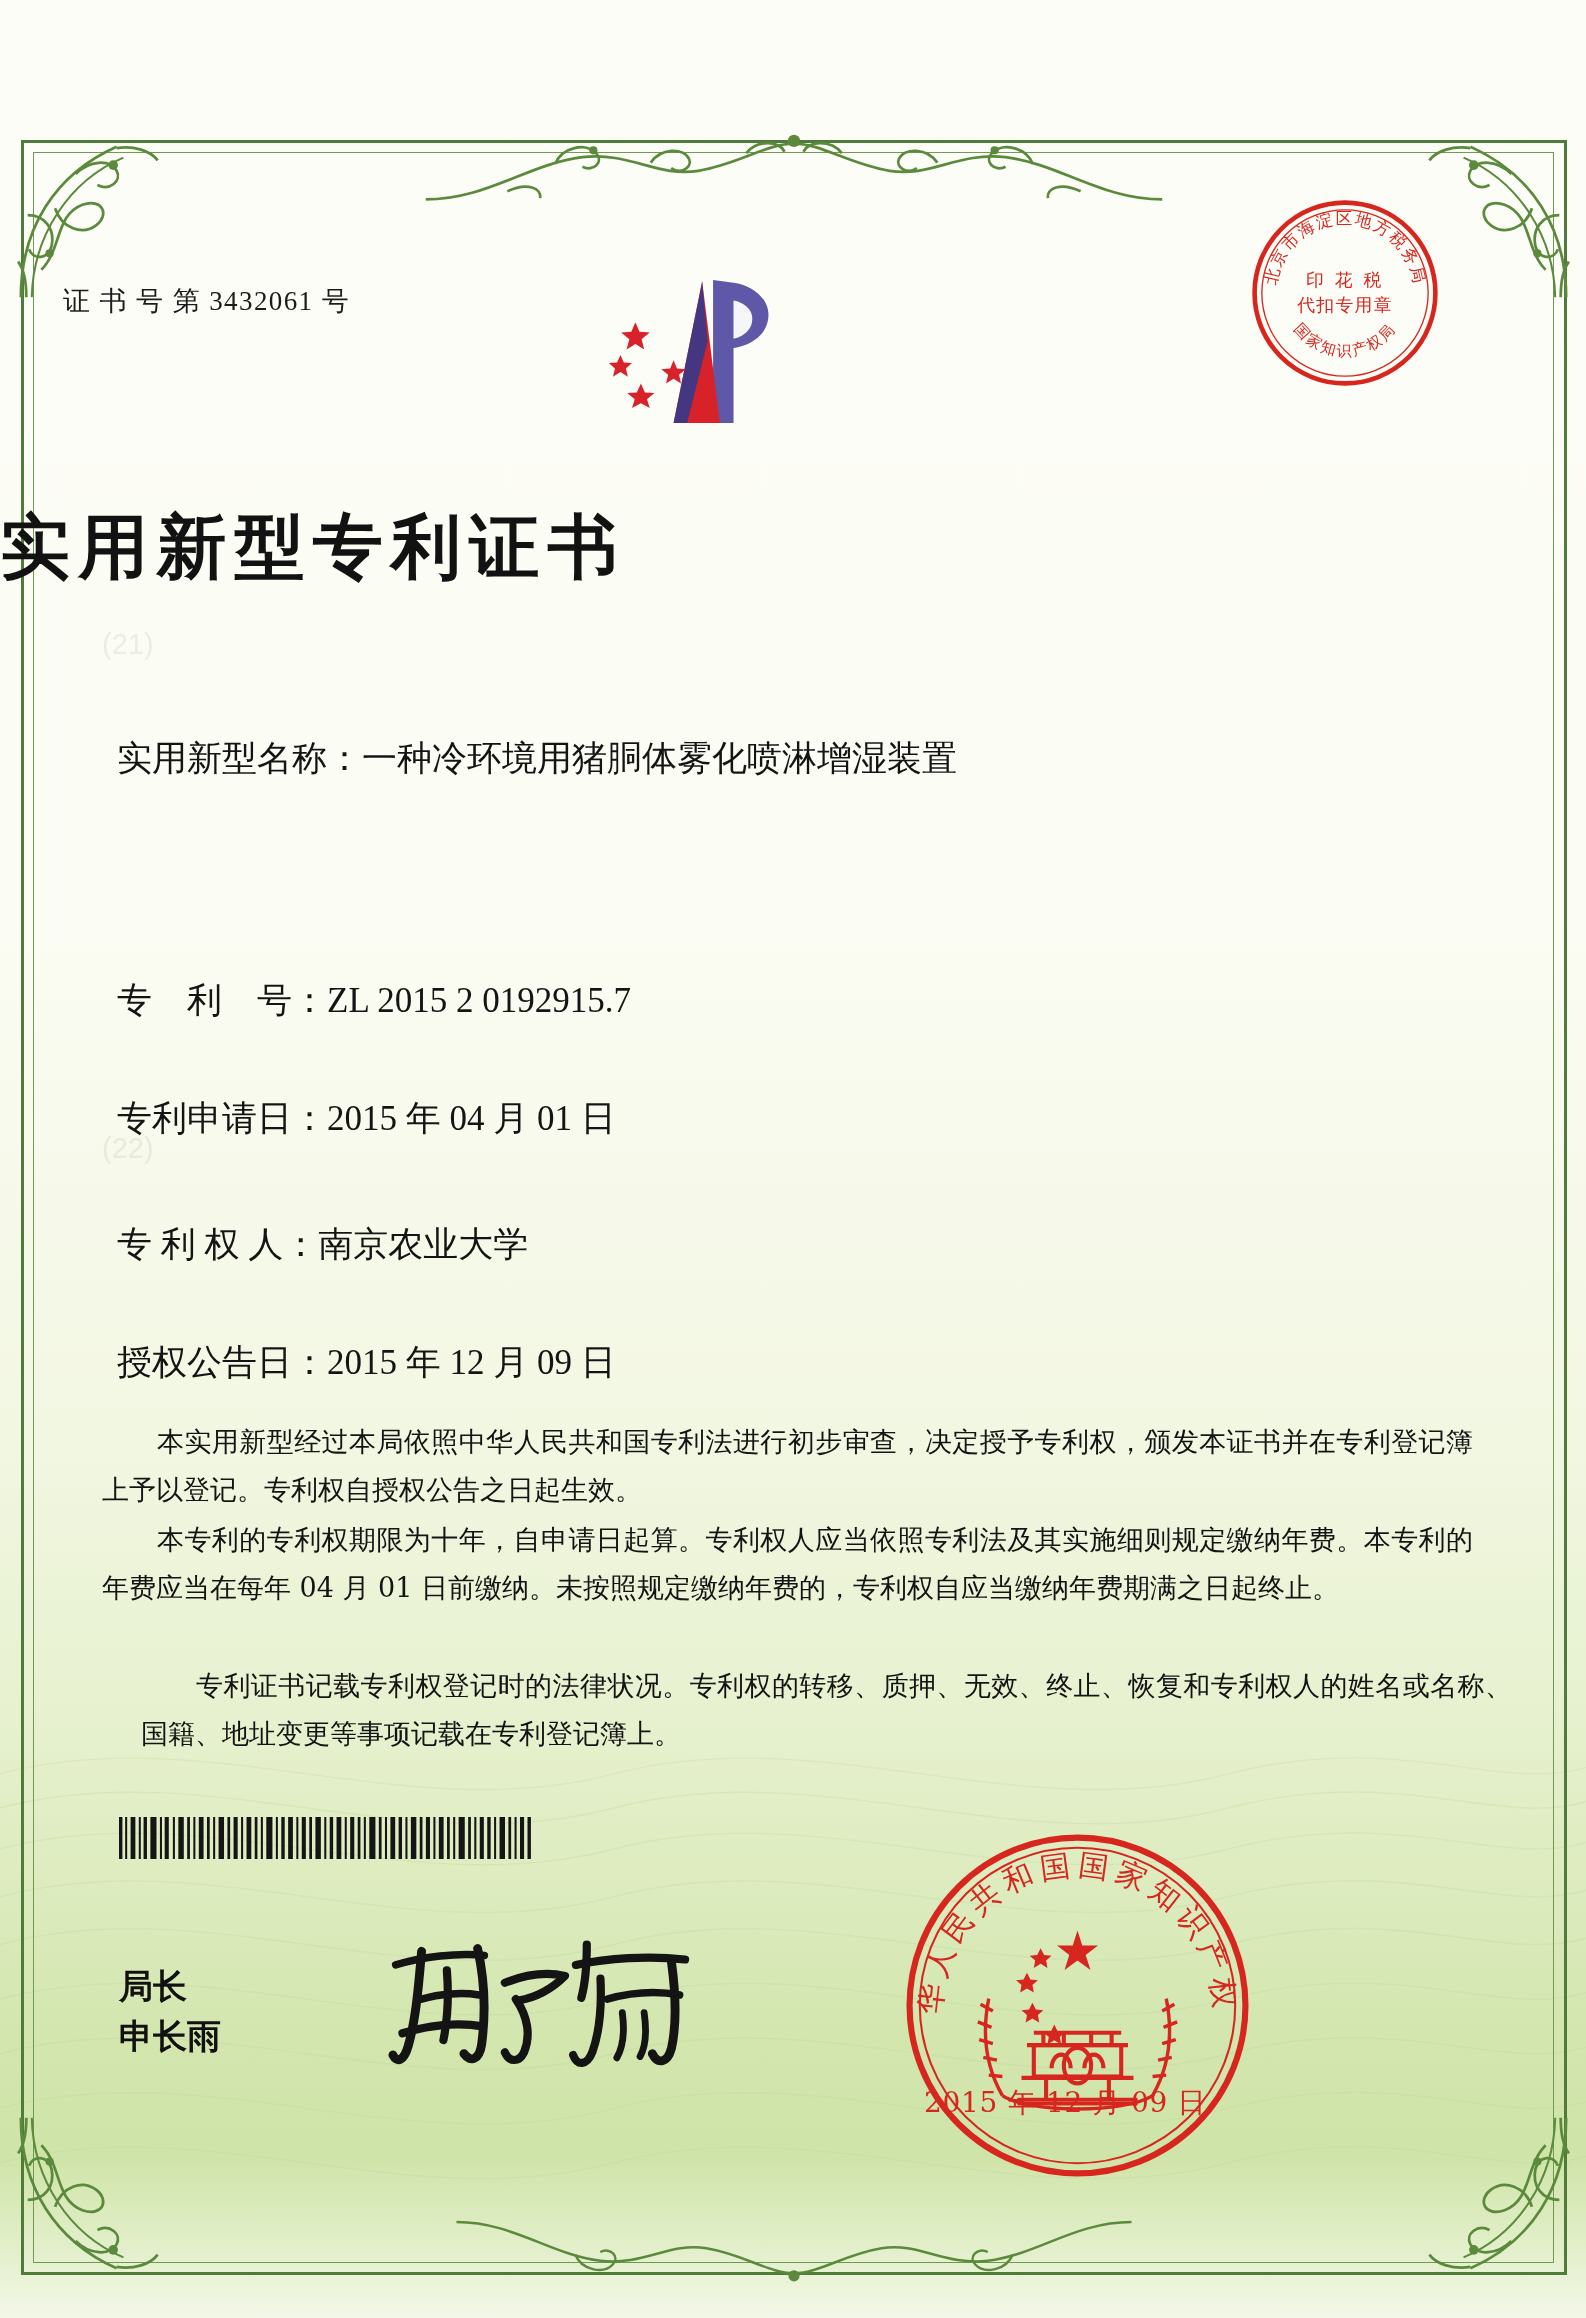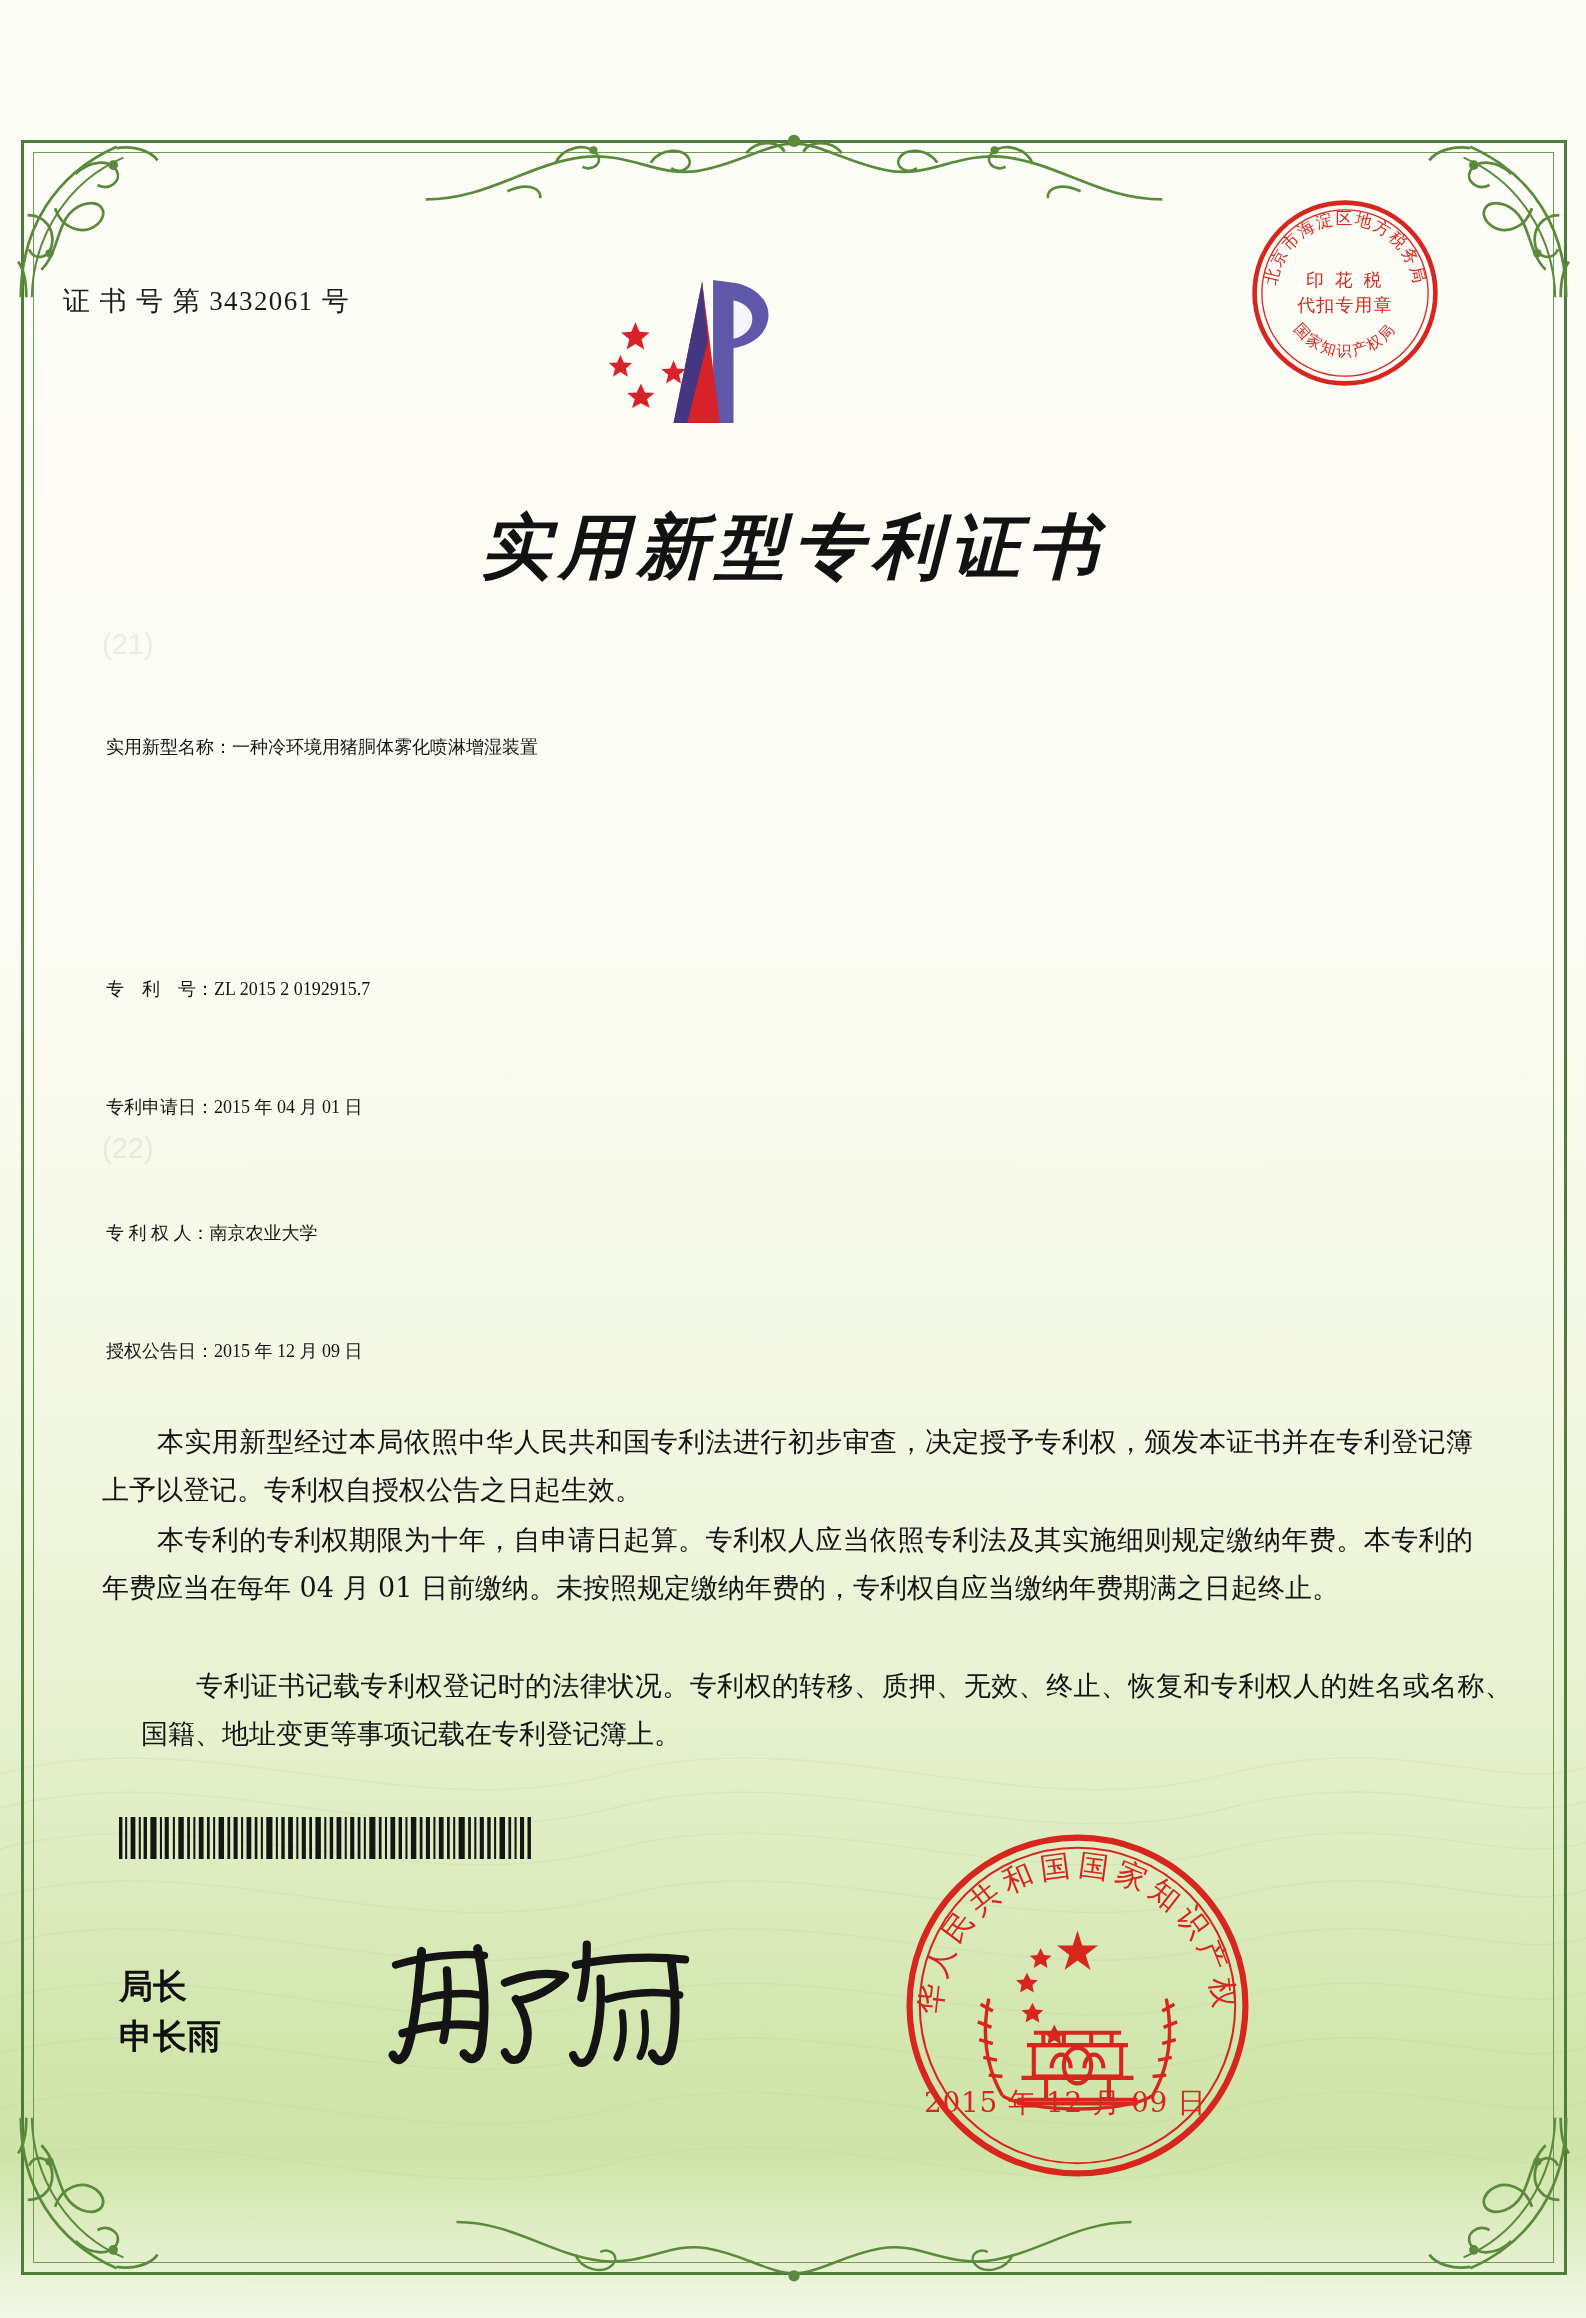--- a/index.html
+++ b/index.html
@@ -129,33 +129,32 @@
     right: 143px;
     top: 194px;
     width: 198px;
     height: 198px;
   }
 
   .main-title {
     position: absolute;
     left: 0; right: 0;
     top: 501px;
-    text-align: center;
+    text-align: left;
     font-size: 70px;
     font-weight: bold;
     letter-spacing: 8.2px;
     color: #121212;
     font-family: "DejaVu Serif", "Liberation Serif", serif;
-    font-style: italic;
   }
 
   .field {
     position: absolute;
-    left: 106px;
-    font-size: 18px;
+    left: 117px;
+    font-size: 35px;
     color: #141414;
     white-space: nowrap;
   }
   .field .lbl { letter-spacing: 0px; }
   .field .val { letter-spacing: 0px; }
 
   .f1 { top: 735px; }
   .f2 { top: 858px; }
   .f3 { top: 977px; }
   .f4 { top: 1095px; }

